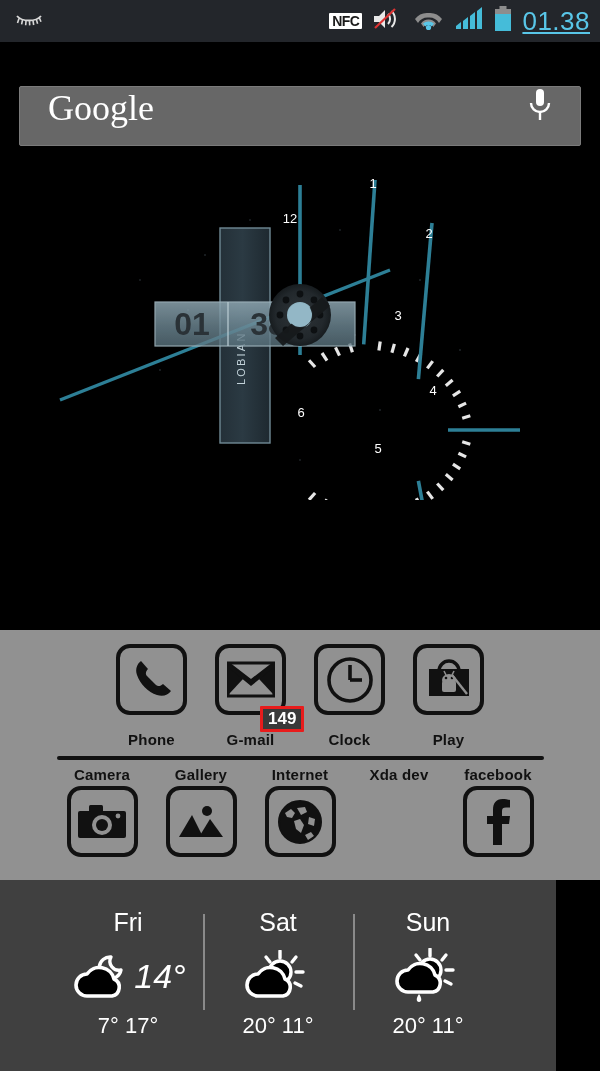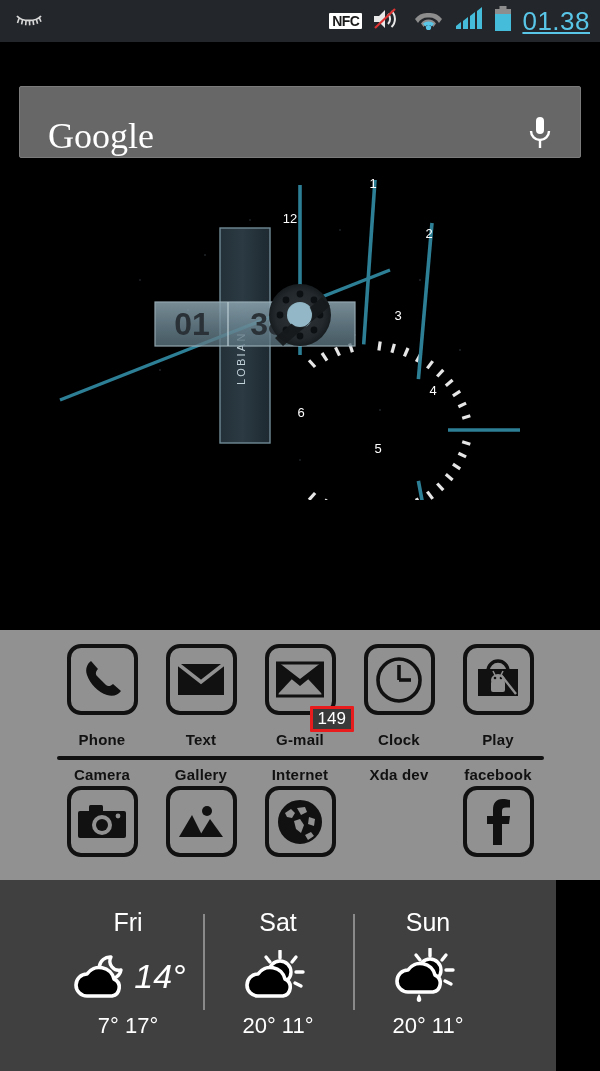--- a/index.html
+++ b/index.html
@@ -15,23 +15,23 @@
   .sb-right{ margin-left:auto; margin-right:10px; display:flex; align-items:center; gap:9px; }
   .nfc-box{
     background:#fff; color:#1a1a1a; font-size:14px; font-weight:bold;
     padding:1px 3px; line-height:1; letter-spacing:-0.5px;
     font-family:"Liberation Sans", sans-serif; border-radius:1px;
   }
   .clock-txt{ color:#59c6e8; font-size:26px; letter-spacing:0.5px; font-family:"Liberation Sans",sans-serif;text-decoration:underline; }
 
   
   .searchbar{
-    position:absolute; left:19px; top:86px; width:562px; height:72px;
+    position:absolute; left:19px; top:86px; width:562px; height:60px;
     background:#676767; border:1px solid #7b7b7b; border-radius:2px;
-    display:flex; align-items:flex-end;
+    display:flex; align-items:flex-start;
   }
   .google-logo{
     color:#fff; font-family:"Liberation Serif", serif; font-size:36px;
     margin-left:28px; letter-spacing:0px;
   }
   .mic-wrap{ margin-left:auto; margin-right:26px; }
 
   
   .clockwidget{ position:absolute; left:0; top:160px; width:600px; height:340px; }
 
@@ -54,21 +54,21 @@
     font-family:"Liberation Sans", sans-serif; letter-spacing:0.2px;
     white-space:nowrap;
   }
   .dock-label.above{ margin-top:0; margin-bottom:3px; }
   .divider{
     width:487px; height:4px; background:#111; margin:8px auto 0 auto; border-radius:2px;
   }
   .badge{
     position:absolute; left:52px; top:62px;
     background:#3a3a3a; color:#fff; border:3px solid #e81c1c;
-    font-size:17px; font-weight:normal; padding:0px 5px; line-height:20px;
+    font-size:17px; font-weight:bold; padding:0px 5px; line-height:20px;
     font-family:"Liberation Sans", sans-serif; z-index:5; border-radius:1px;
   }
 
   
   .weather{
     position:absolute; left:0; top:880px; width:556px; height:191px;
     background:#404040; display:flex; align-items:flex-start; justify-content:center;
     padding-top:28px;
   }
   .wx-col{ width:150px; display:flex; flex-direction:column; align-items:center; position:relative; }
@@ -270,29 +270,20 @@
 
     <div class="dock-cell">
       <div class="tile">
         <svg width="46" height="46" viewBox="0 0 46 46">
           <path d="M12 4 C8 7, 6 12, 8 18 C11 27, 19 35, 28 38 C34 40, 39 38, 42 34 L34 27 C32 29, 29 30, 27 28 L18 19 C16 17, 17 14, 19 12 Z" fill="#111"></path>
         </svg>
       </div>
       <div class="dock-label">Phone</div>
     </div>
 
-    <div class="dock-cell">
-      <div class="tile">
-        <svg width="48" height="38" viewBox="0 0 48 38">
-          <rect x="1" y="3" width="46" height="31" fill="#111"></rect>
-          <path d="M1 3 L24 21 L47 3" fill="none" stroke="#919191" stroke-width="3.5"></path>
-        </svg>
-      </div>
-      <div class="dock-label">Text</div>
-    </div>
 
     <div class="dock-cell">
       <div class="tile">
         <svg width="48" height="38" viewBox="0 0 48 38">
           <rect x="1" y="2" width="46" height="33" fill="none" stroke="#111" stroke-width="3"></rect>
           <path d="M2 3 L24 20 L46 3" fill="none" stroke="#111" stroke-width="3.2"></path>
           <path d="M2 3 L2 33 L16 18 Z" fill="#111"></path>
           <path d="M46 3 L46 33 L32 18 Z" fill="#111"></path>
           <path d="M2 3 L24 20 L46 3 L46 7 L24 25 L2 7 Z" fill="#111"></path>
         </svg>

